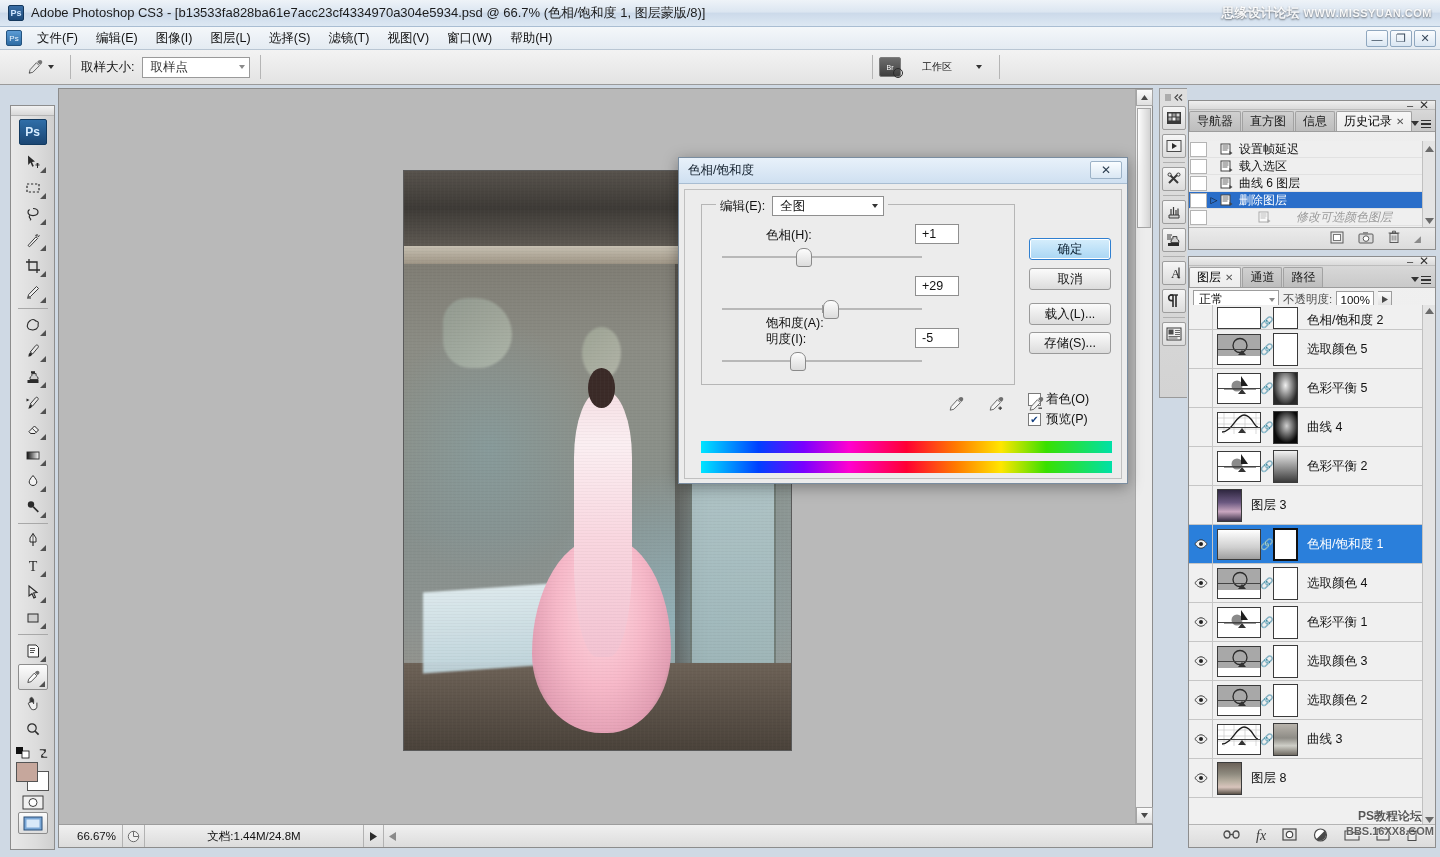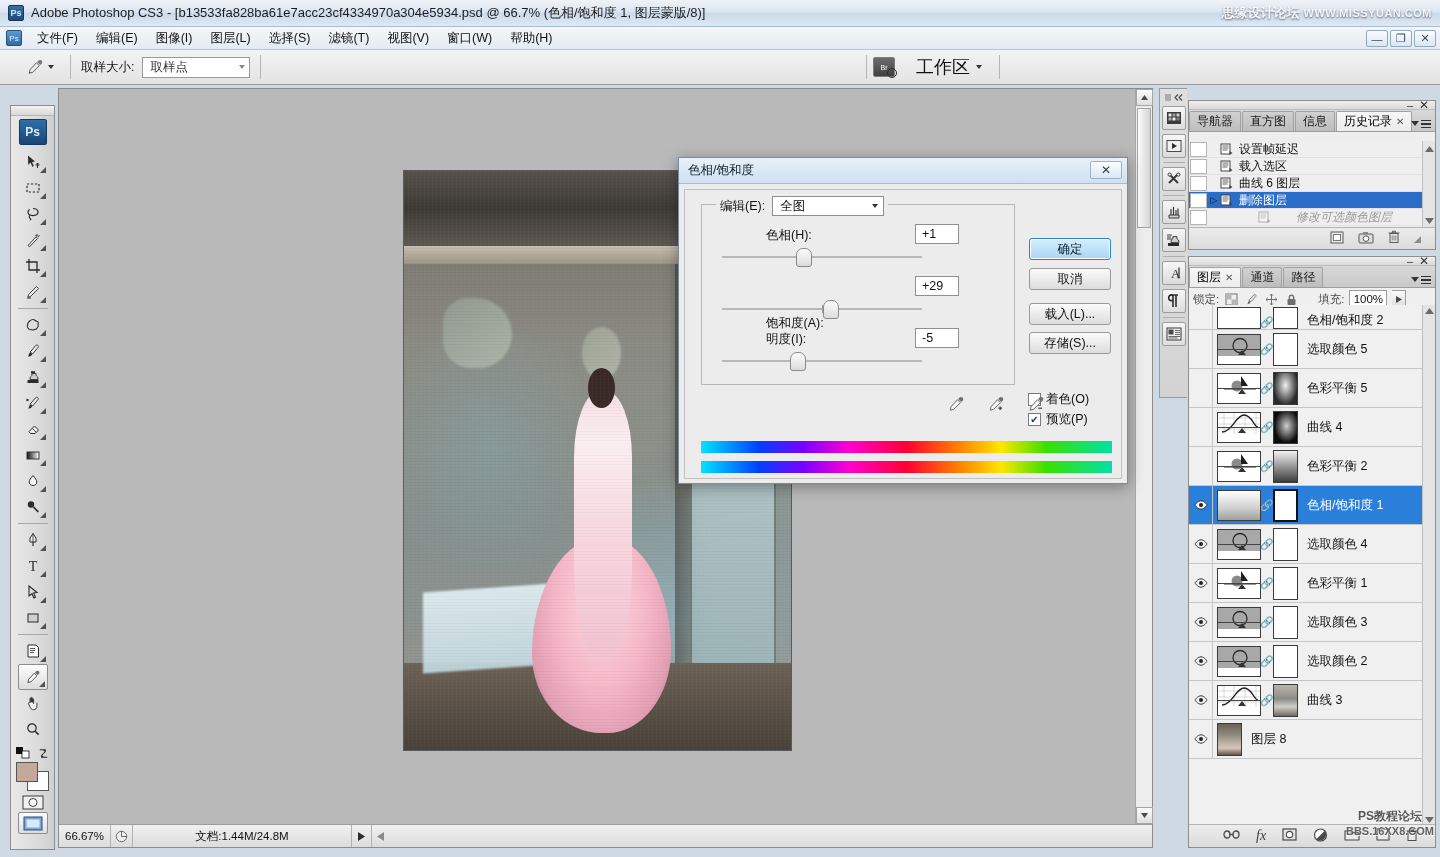--- a/index.html
+++ b/index.html
@@ -76,21 +76,21 @@
   .bridge-ico{
     width:22px;height:20px;border:1px solid #7d7d7d;border-radius:2px;
     background:linear-gradient(to bottom,#6d6d6d,#3f3f3f);
     color:#fff;font-size:7px;display:flex;align-items:center;justify-content:center;
     position:relative;
   }
   .bridge-ico::after{
     content:""; position:absolute;right:-3px;bottom:-2px;width:8px;height:8px;
     border:1.6px solid #2b2b2b;border-radius:50%;background:transparent;
   }
-  .ws-btn{display:flex;align-items:center;gap:6px;font-size:18px;color:#111;padding:3px 7px;}
+  .ws-btn{display:flex;align-items:center;gap:24px;font-size:10px;color:#111;padding:3px 7px;}
 
   
   .toolbox{
     position:absolute;left:10px;top:105px;width:45px;height:745px;
     background:linear-gradient(to right,#e9e9e9,#dcdcdc 60%,#cfcfcf);
     border:1px solid #8d8d8d;
     display:flex;flex-direction:column;align-items:center;
   }
   .tb-grip{width:100%;height:10px;background:linear-gradient(to bottom,#f2f2f2,#d8d8d8);border-bottom:1px solid #b5b5b5;}
   .tb-logo{
@@ -199,21 +199,21 @@
     position:absolute;inset:0;opacity:.28;
     background-image:
       repeating-linear-gradient(0deg, rgba(0,0,0,.10) 0 1px, transparent 1px 3px),
       repeating-linear-gradient(90deg, rgba(255,255,255,.07) 0 1px, transparent 1px 4px);
   }
   .doc-statusbar{
     position:absolute;left:0;bottom:0;width:1093px;height:23px;
     background:linear-gradient(to bottom,#f0f0f0,#dcdcdc);
     border-top:1px solid #9d9d9d; display:flex; align-items:center;
   }
-  .sb-zoom{width:52px;text-align:center;font-size:11.5px;color:#111;border-right:1px solid #b2b2b2;height:100%;display:flex;align-items:center;justify-content:center;}
+  .sb-zoom{width:52px;text-align:center;font-size:11.5px;color:#111;border-right:1px solid #b2b2b2;height:100%;display:flex;align-items:center;justify-content:center;margin-left:12px;}
   .sb-prev{width:22px;display:flex;align-items:center;justify-content:center;border-right:1px solid #b2b2b2;height:100%;}
   .sb-doc{flex:0 0 auto;width:218px;text-align:center;font-size:11.5px;color:#111;}
   .sb-arrow{width:20px;height:100%;display:flex;align-items:center;justify-content:center;border-left:1px solid #b2b2b2;}
   .sb-rest{flex:1;border-left:1px solid #b2b2b2;height:100%;display:flex;align-items:center;padding-left:5px;}
   .doc-vscroll{
     position:absolute;right:0;top:0;width:17px;height:735px;
     background:#ededed;border-left:1px solid #a8a8a8;
   }
   .sc-btn{width:17px;height:17px;background:linear-gradient(to bottom,#fbfbfb,#dfdfdf);border:1px solid #a5a5a5;
     display:flex;align-items:center;justify-content:center;}
@@ -829,20 +829,33 @@
       <div class="panel-menu">
         <span class="pm-tri"></span>
         <span class="pm-lines">
             <i></i>
             <i></i>
             <i></i>
           </span>
       </div>
     </div>
 
+    <div class="blend-row">
+      <div class="blend-sel">
+        <span>正常</span>
+        <span class="tri-down"></span>
+      </div>
+      <span class="sm-label">不透明度:</span>
+      <span class="num-box">100%</span>
+      <span class="spin">
+          <svg width="6" height="7" viewBox="0 0 6 7">
+            <path d="M0 0l6 3.5L0 7z" fill="#4a4a4a"></path>
+          </svg>
+        </span>
+    </div>
 
     <div class="lock-row">
       <span class="sm-label">锁定:</span>
       <span class="lock-ico">
           <svg width="13" height="13" viewBox="0 0 13 13">
             <rect x="1" y="1" width="11" height="11" fill="none" stroke="#6e6e6e"></rect>
             <rect x="1" y="1" width="5.5" height="5.5" fill="#b7b7b7"></rect>
             <rect x="6.5" y="6.5" width="5.5" height="5.5" fill="#b7b7b7"></rect>
           </svg>
         </span>
@@ -924,20 +937,27 @@
                 <rect width="44" height="21" fill="#fff"></rect>
                 <circle cx="19" cy="12" r="5.5" fill="#8a8a8a"></circle>
                 <path d="M23 12V2l7 10z" fill="#1e1e1e"></path>
                 <path d="M6 15h32" stroke="#333" stroke-width="1"></path>
               </svg></span></span>
         <span class="link-ico">🔗</span>
         <span class="mask" style="background:linear-gradient(to bottom,#f2f2f2,#8e8e8e 55%,#3b3b3b)"></span>
         <span class="layer-name">色彩平衡 2</span>
       </div>
 
+      <div class="layer-row">
+        <span class="eye-cell"></span>
+        <span class="thumb tall">
+            <span style="display:block;width:100%;height:100%;background:linear-gradient(to bottom,#2f2740,#6a5880 40%,#c9a7c0 70%,#3a3048)"></span>
+          </span>
+        <span class="layer-name">图层 3</span>
+      </div>
 
       <div class="layer-row sel">
         <span class="eye-cell">
           <svg width="14" height="10" viewBox="0 0 14 10">
               <path d="M7 .8C3.5.8 1 5 1 5s2.5 4.2 6 4.2S13 5 13 5 10.5.8 7 .8z" fill="#efefef" stroke="#222" stroke-width=".9"></path>
               <circle cx="7" cy="5" r="2" fill="#222"></circle>
             </svg>
         </span>
         <span class="thumb">
             <span style="display:block;width:100%;height:100%;background:linear-gradient(to bottom,#fff,#cfcfcf 60%,#9f9f9f);position:relative"></span>

